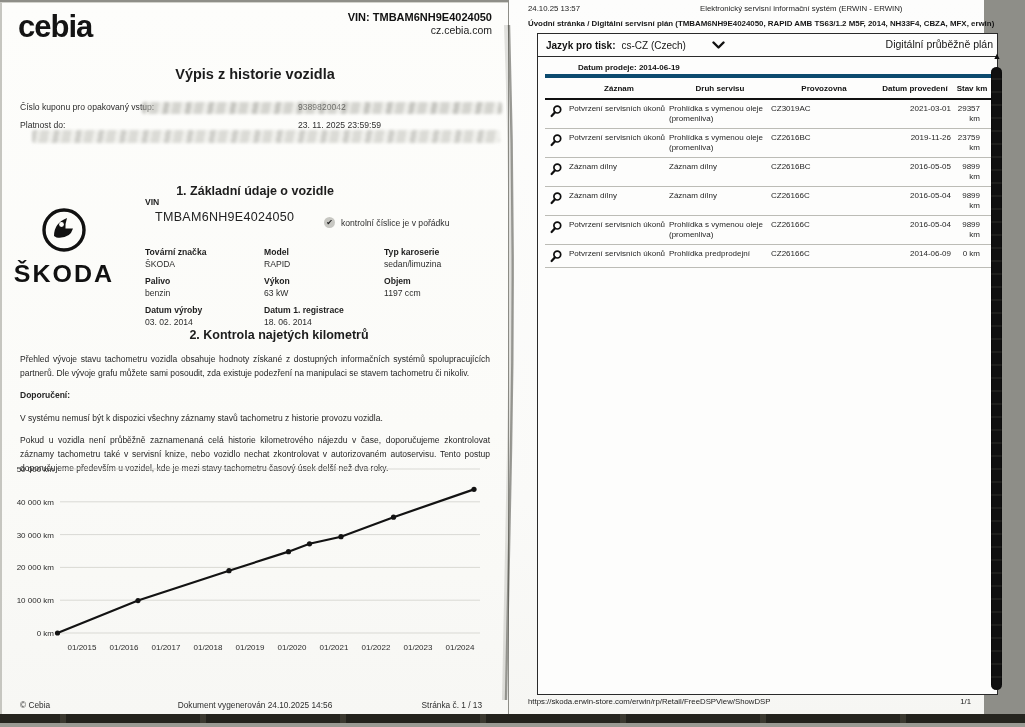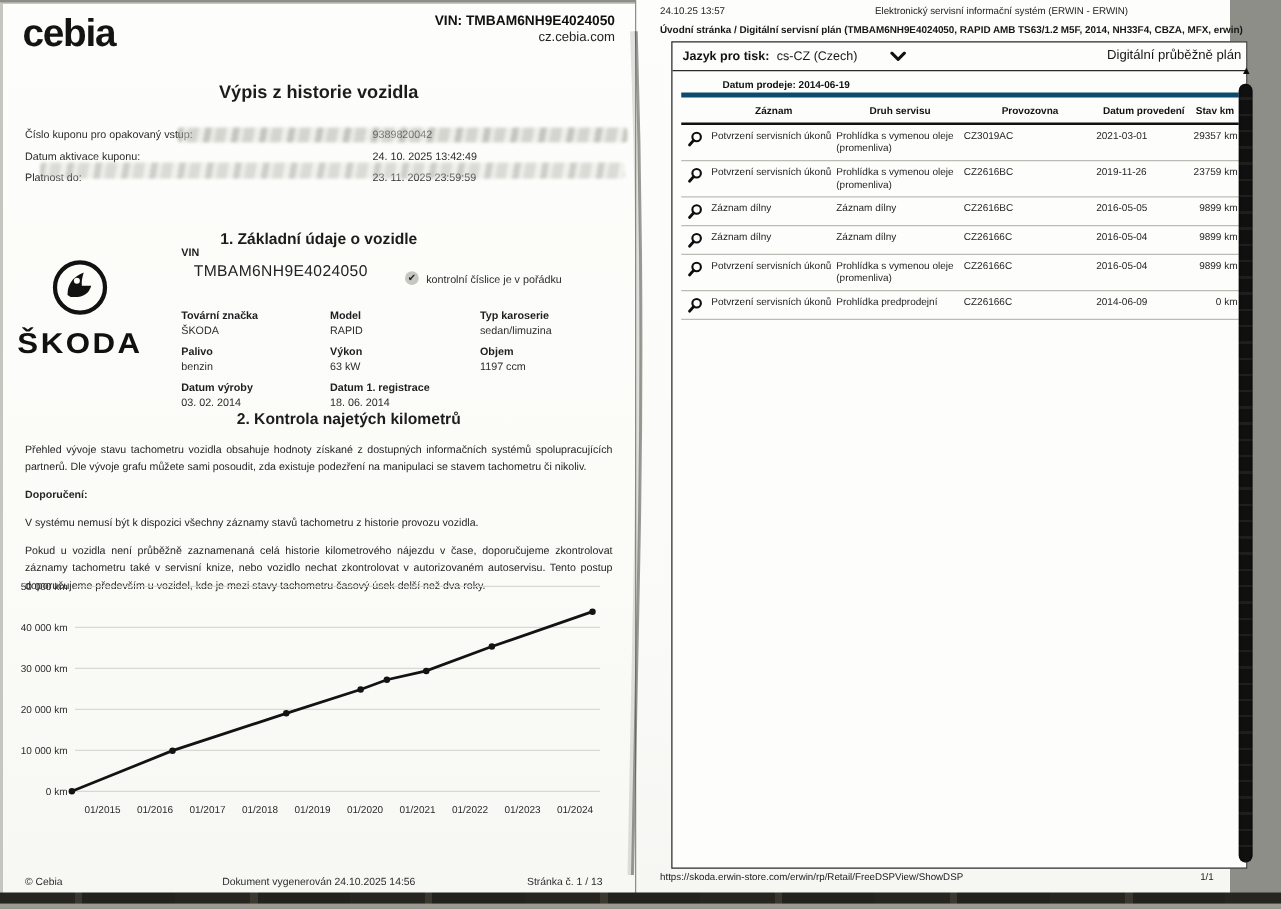--- a/index.html
+++ b/index.html
@@ -55,22 +55,22 @@
   .lang-value{font-size:10px;color:#161616;margin-left:6px;}
   .lang-chevron{margin-left:26px;display:inline-flex;}
   .panel-title{position:absolute;right:4px;top:4px;font-size:10.5px;color:#161616;}
   .sale-date{position:absolute;left:8px;top:29px;font-size:8px;font-weight:700;color:#111;margin-left:32px;}
   .erwin-table{position:absolute;left:7px;top:40px;width:446px;border-top:4px solid #0c4a6e;}
   .t-head{display:grid;grid-template-columns:24px 100px 102px 106px 76px 38px;border-bottom:2px solid #111;}
   .t-head div{font-size:8px;font-weight:700;color:#111;text-align:center;padding:6px 0 5px 0;}
   .t-row{display:grid;grid-template-columns:24px 100px 102px 106px 76px 38px;border-bottom:1px solid #bcbcb6;align-items:start;}
   .t-row div{font-size:8px;color:#1f1f1f;padding:4px 2px 4px 0;line-height:1.25;}
   .t-row .cell-icon{display:flex;justify-content:center;padding-top:5px;}
-  .t-row .cell-km{text-align:right;padding-right:1px;}
-  .t-row .cell-datum{text-align:left;}
+  .t-row .cell-km{text-align:right;padding-right:11px;}
+  .t-row .cell-datum{text-align:right;}
   .rp-scroll-up{position:absolute;left:481px;top:51px;width:14px;text-align:center;font-size:9px;color:#0c0c0c;cursor:default;}
   .rp-scroll-thumb{position:absolute;left:482px;top:67px;width:11px;height:623px;border-radius:6px;
     background:repeating-linear-gradient(180deg,#101010 0 11px,#1f1f1d 11px 13px);box-shadow:inset 0 0 2px #000;}
   .rp-footer-url{position:absolute;left:19px;top:697px;font-size:7.8px;color:#222;}
   .rp-footer-page{position:absolute;right:13px;top:697px;font-size:7.8px;color:#222;}
   
   #crease{position:absolute;left:496px;top:0;width:22px;height:716px;pointer-events:none;}
   #bottom-band{position:absolute;left:0;top:714px;width:1025px;height:9px;
     background:repeating-linear-gradient(90deg,#26251f 0 60px,#3a382f 60px 66px,#23221c 66px 140px);}
   #bottom-gap{position:absolute;left:0;top:723px;width:1025px;height:4px;background:#9a9a93;}
@@ -83,24 +83,20 @@
   <div class="lp-vin-head">
     <div class="vin">VIN: TMBAM6NH9E4024050</div>
     <div class="site">cz.cebia.com</div>
   </div>
   <div class="lp-title">Výpis z historie vozidla</div>
 
   <div class="coupon-block">
     <div class="coupon-row">
         <span class="clab">Číslo kuponu pro opakovaný vstup:</span>
         <span class="cval">9389820042</span>
-      </div>
-      <div class="coupon-row">
-        <span class="clab">Datum aktivace kuponu:</span>
-        <span class="cval">24. 10. 2025 13:42:49</span>
       </div>
       <div class="coupon-row">
         <span class="clab">Platnost do:</span>
         <span class="cval">23. 11. 2025 23:59:59</span>
       </div>
   </div>
   <div class="smudge" style="left:140px;top:99px;width:360px;height:12px;"></div>
   <div class="smudge" style="left:30px;top:127px;width:468px;height:13px;opacity:.42;"></div>
 
   <div class="sect-title" style="top:181px;">1. Základní údaje o vozidle</div>

